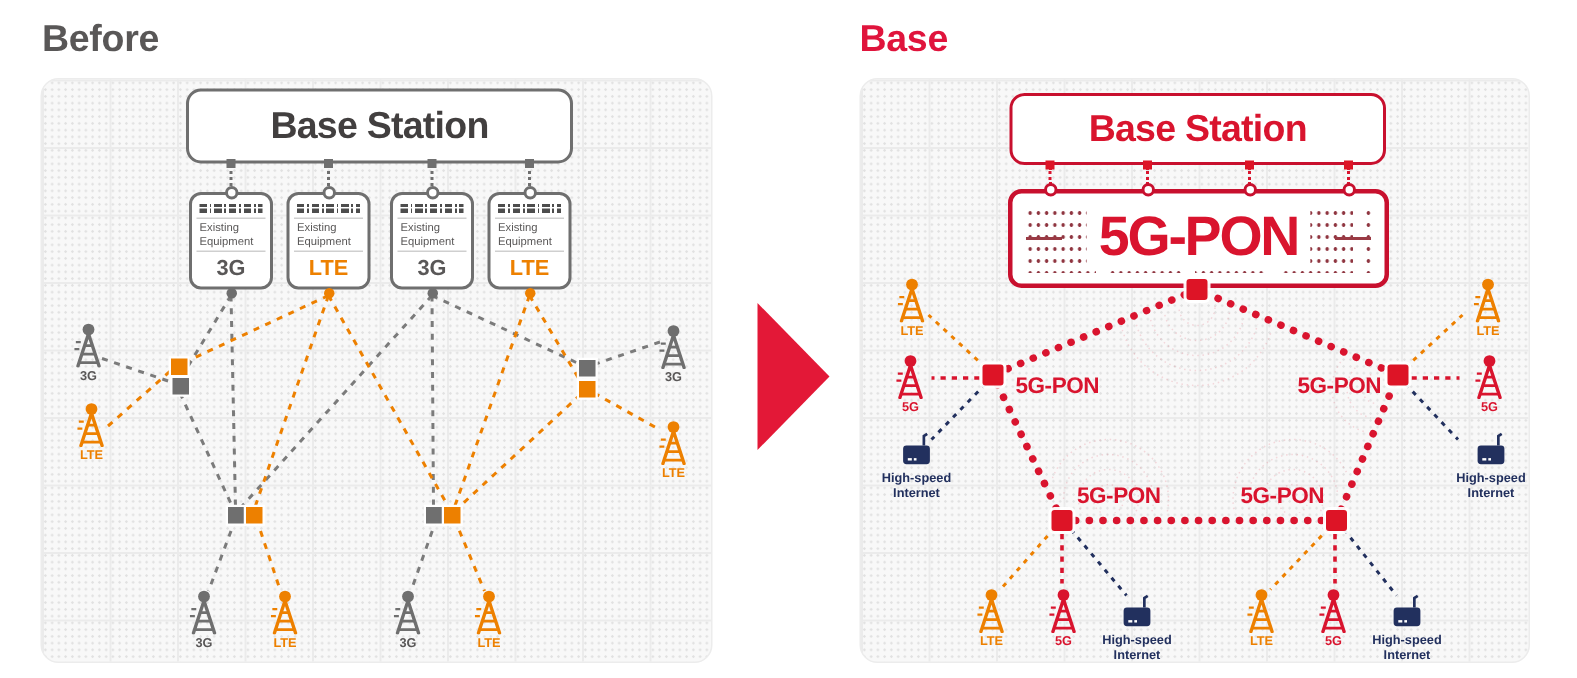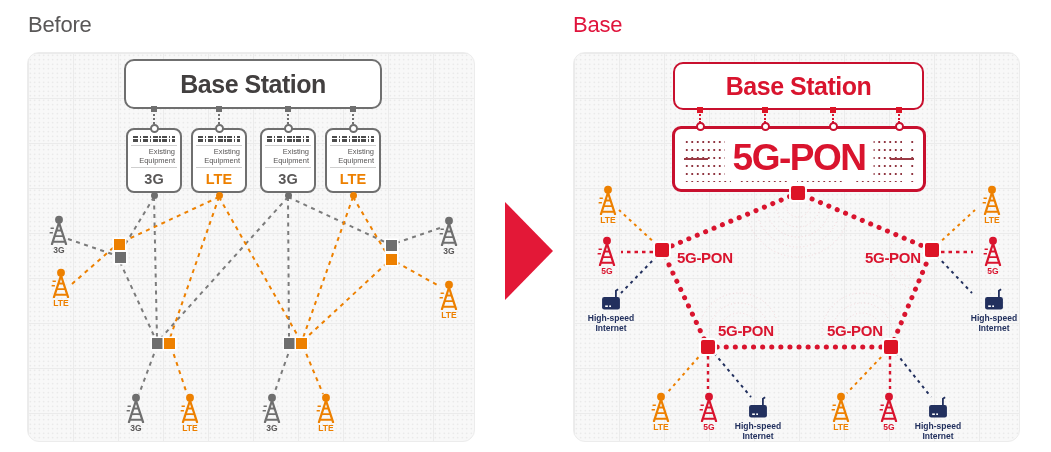--- a/index.html
+++ b/index.html
@@ -1,17 +1,17 @@
 <!DOCTYPE html>
 <html><head>
 <meta charset="utf-8">
 <style>
   *{box-sizing:border-box;margin:0;padding:0}
   html,body{width:1051px;height:452px;background:#fff;font-family:"Liberation Sans",sans-serif;position:relative;overflow:hidden}
-  .title{position:absolute;font-size:22px;font-weight:normal;letter-spacing:-.2px}
+  .title{position:absolute;font-size:25px;font-weight:bold;letter-spacing:-.2px}
   .panel{position:absolute;border-radius:12px;border:1px solid #ececec;
     background-color:#f8f8f8;
     background-image:
       linear-gradient(#ebebeb 1px,transparent 1px),
       linear-gradient(90deg,#ebebeb 1px,transparent 1px),
       radial-gradient(#e1e1e1 .7px,transparent .95px);
     background-size:45px 45px,45px 45px,4.5px 4.5px;}
   .lines{position:absolute;left:0;top:0;z-index:1}
   .c-gray{color:#595757}.c-orange{color:#ED8000}.c-red{color:#D9142E}.c-navy{color:#22305E}
   .bs-box{position:absolute;background:#fff;border:2.5px solid #6f6f6f;border-radius:10px;
@@ -21,21 +21,21 @@
   .sq{position:absolute;width:6px;height:6px;z-index:3}
   .stem{position:absolute;width:0;border-left:2px dotted #6f6f6f;z-index:2}
   .stem.red{border-left-color:#D9142E}
   .port{position:absolute;width:9px;height:9px;border-radius:50%;background:#fff;border:2px solid #6f6f6f;z-index:3}
   .port.red{border-color:#C8102E}
   .eq-box{position:absolute;width:56px;height:65px;background:#fff;border:2px solid #6f6f6f;border-radius:8px;z-index:2;
     display:flex;flex-direction:column;align-items:center;padding-top:4px}
   .eqp{width:42px}
   .eqp-row{height:2.4px;margin:1.5px 0;background:repeating-linear-gradient(90deg,#4d4d4d 0 5px,transparent 5px 6.8px,#4d4d4d 6.8px 8px,transparent 8px 9.8px)}
   .eq-div{width:46px;border-top:1.2px solid #cfcfcf;margin:2px 0}
-  .eq-cap{font-size:7.5px;line-height:1.12;color:#595757;text-align:right;width:42px}
+  .eq-cap{font-size:7.5px;line-height:1.12;color:#595757;text-align:left;width:42px}
   .eq-label{font-size:14.5px;font-weight:bold;margin-top:1px}
   .eqdot{position:absolute;width:7px;height:7px;border-radius:50%;z-index:3}
   .bg-gray{background:#6f6f6f}.bg-orange{background:#ED8000}.bg-red{background:#DD1426}
   .jsq{position:absolute;width:11px;height:11px;z-index:3;box-shadow:0 0 0 1.5px #fff}
   .node{position:absolute;width:14px;height:14px;background:#DD1426;border-radius:2px;z-index:4;box-shadow:0 0 0 2px rgba(255,255,255,.95)}
   .ep{position:absolute;display:flex;flex-direction:column;align-items:center;z-index:3}
   .ep .lab{font-size:8.5px;font-weight:bold;margin-top:1px;text-align:center;line-height:1.15}
   .pon-box{position:absolute;background:#fff;border:3px solid #C8102E;border-radius:9px;z-index:2}
   .pon-dots{position:absolute;inset:7px 8px;
     background-image:radial-gradient(circle,#8f3540 1.05px,transparent 1.35px);

